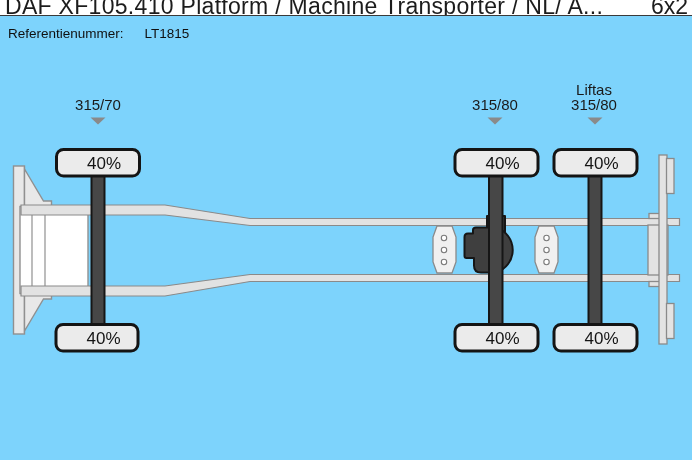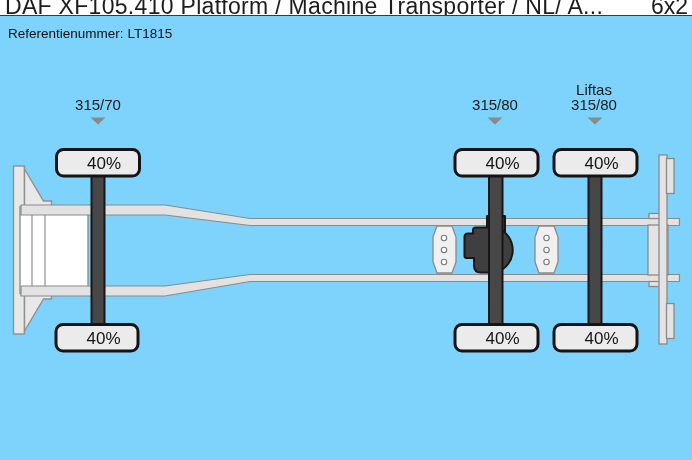--- a/index.html
+++ b/index.html
@@ -5,21 +5,21 @@
   html,body { margin:0; padding:0; background:#fff; font-family:"Liberation Sans", sans-serif; }
   .screen { position:relative; width:692px; height:460px; background:#7dd3fc; overflow:hidden; }
 
   .header { position:absolute; top:0; left:0; right:0; height:15px;
             border-bottom:1.5px solid #3a3a3a; overflow:hidden; background:#fff; }
   .title  { position:absolute; top:-7px; left:5px; font-size:23px; color:#1c1c1c;
             white-space:nowrap; letter-spacing:0.3px; }
   .config { position:absolute; top:-7px; right:4px; font-size:23px; color:#1c1c1c; }
 
   .subheader { position:absolute; top:26px; left:8px; font-size:13.5px; color:#101010; }
-  .subheader .lbl { margin-right:4px; }
+  .subheader .lbl { margin-right:21px; }
 
   svg.diagram { position:absolute; top:0; left:0; }
 
   .axle-label { font-size:15px; fill:#1a1a1a; }
   .tire-text  { font-size:17px; fill:#141414; }
 </style>
 </head>
 <body>
 
 <div class="screen">

